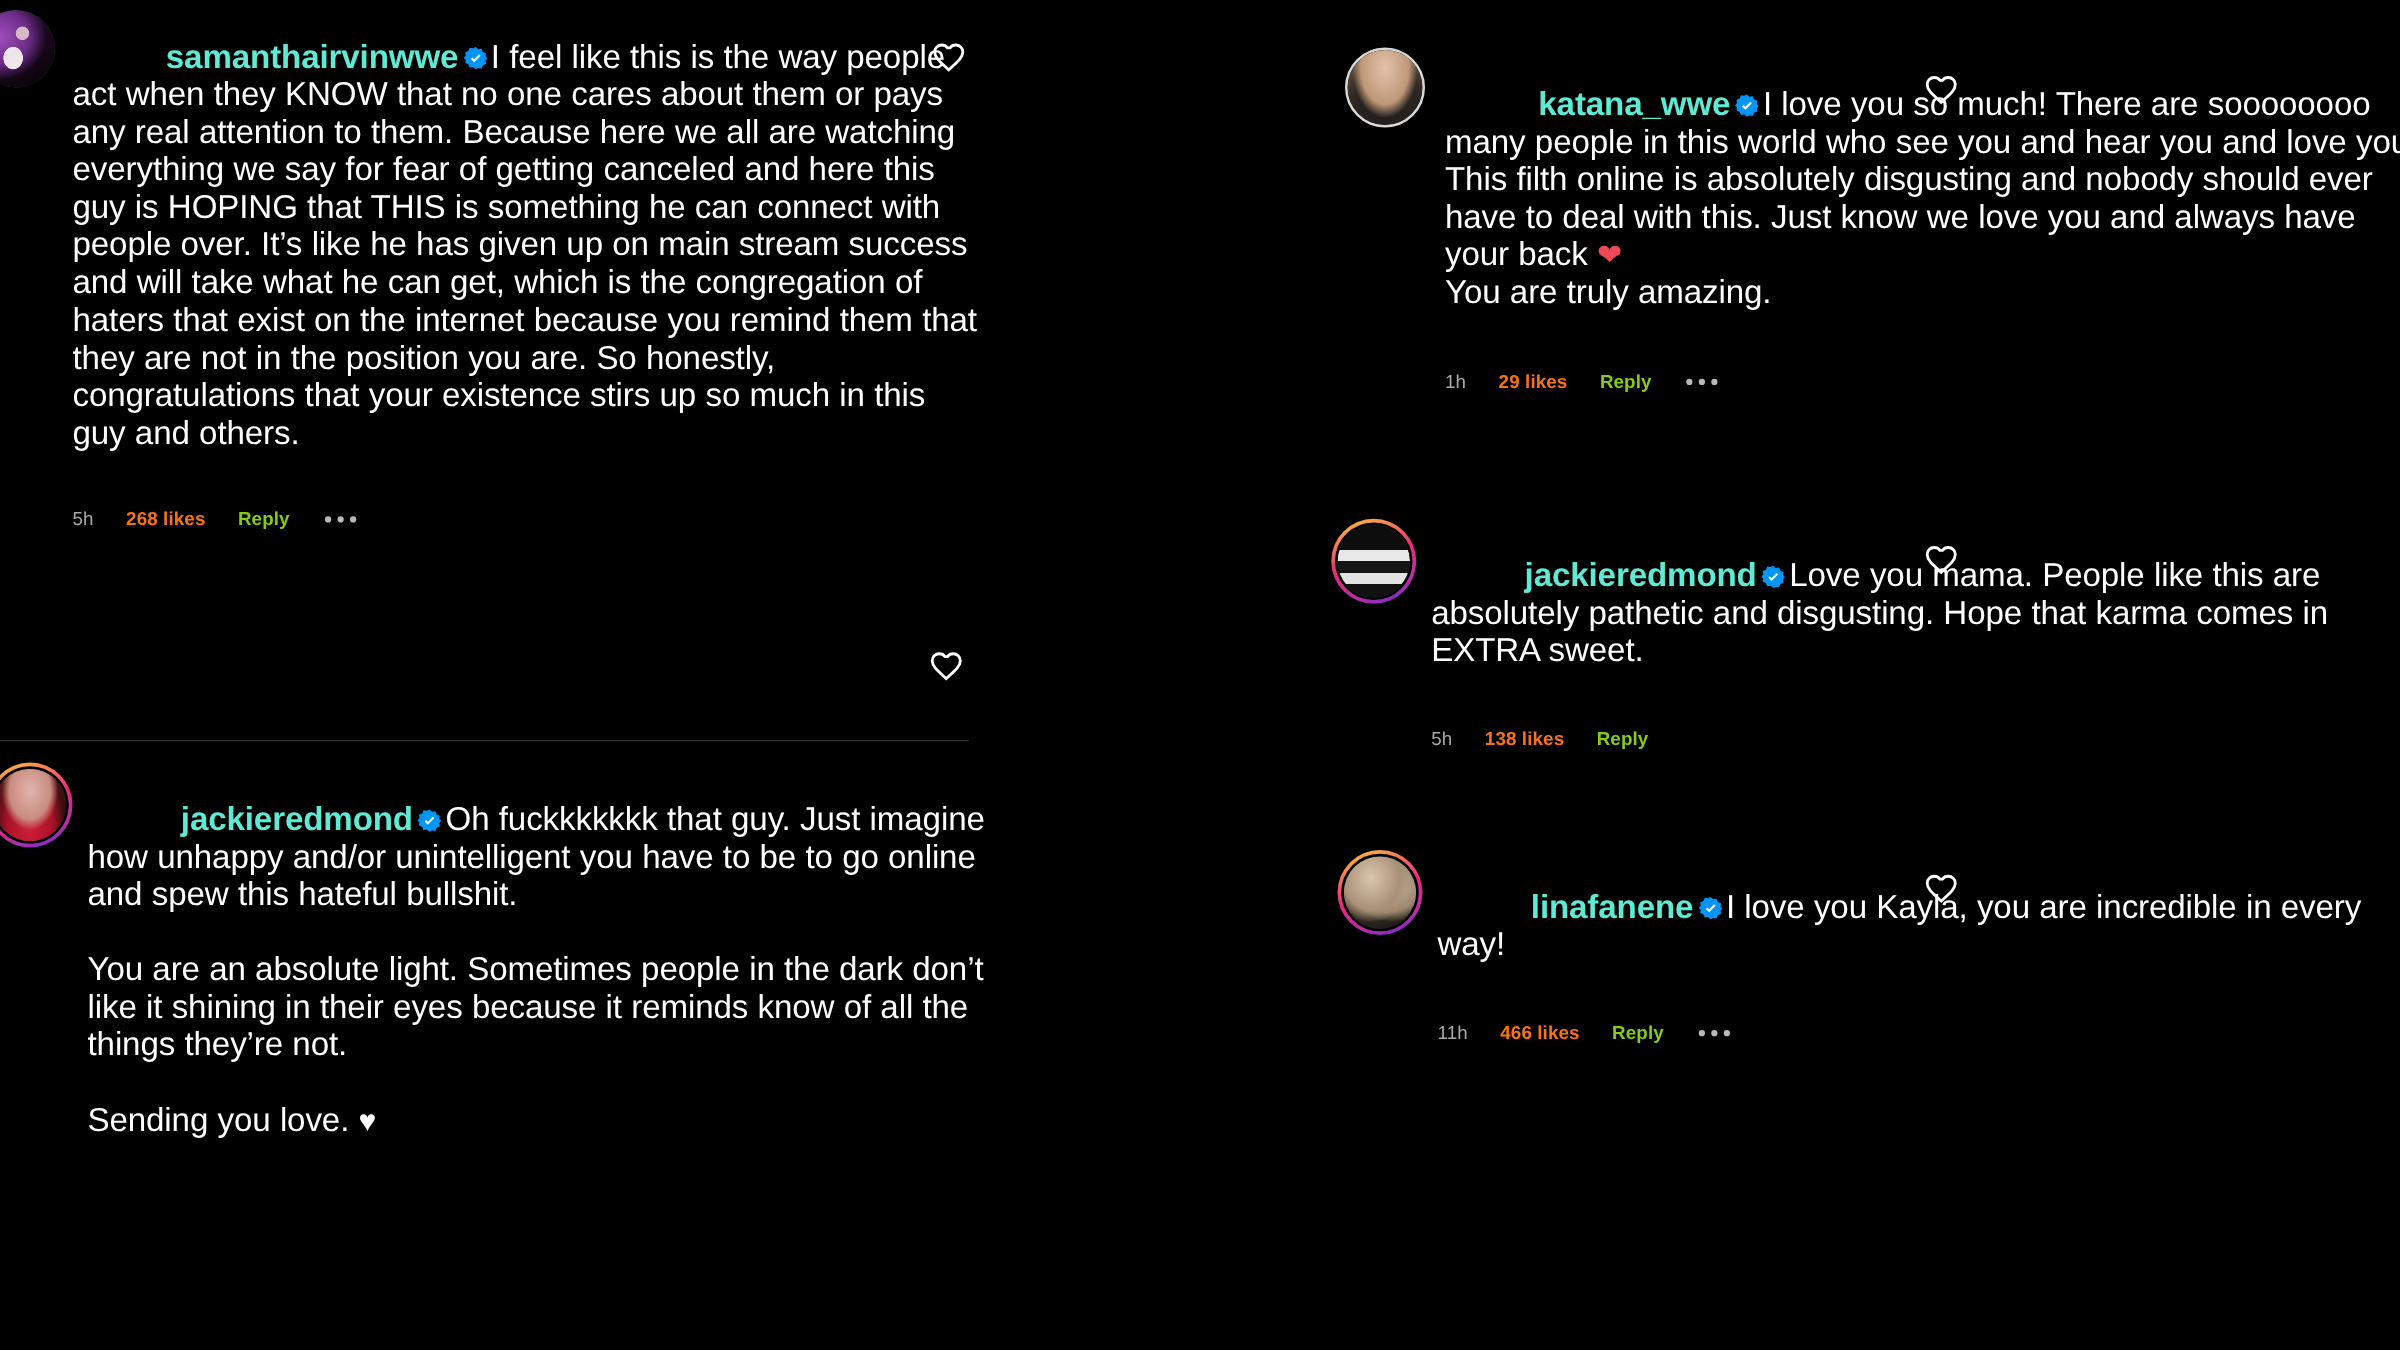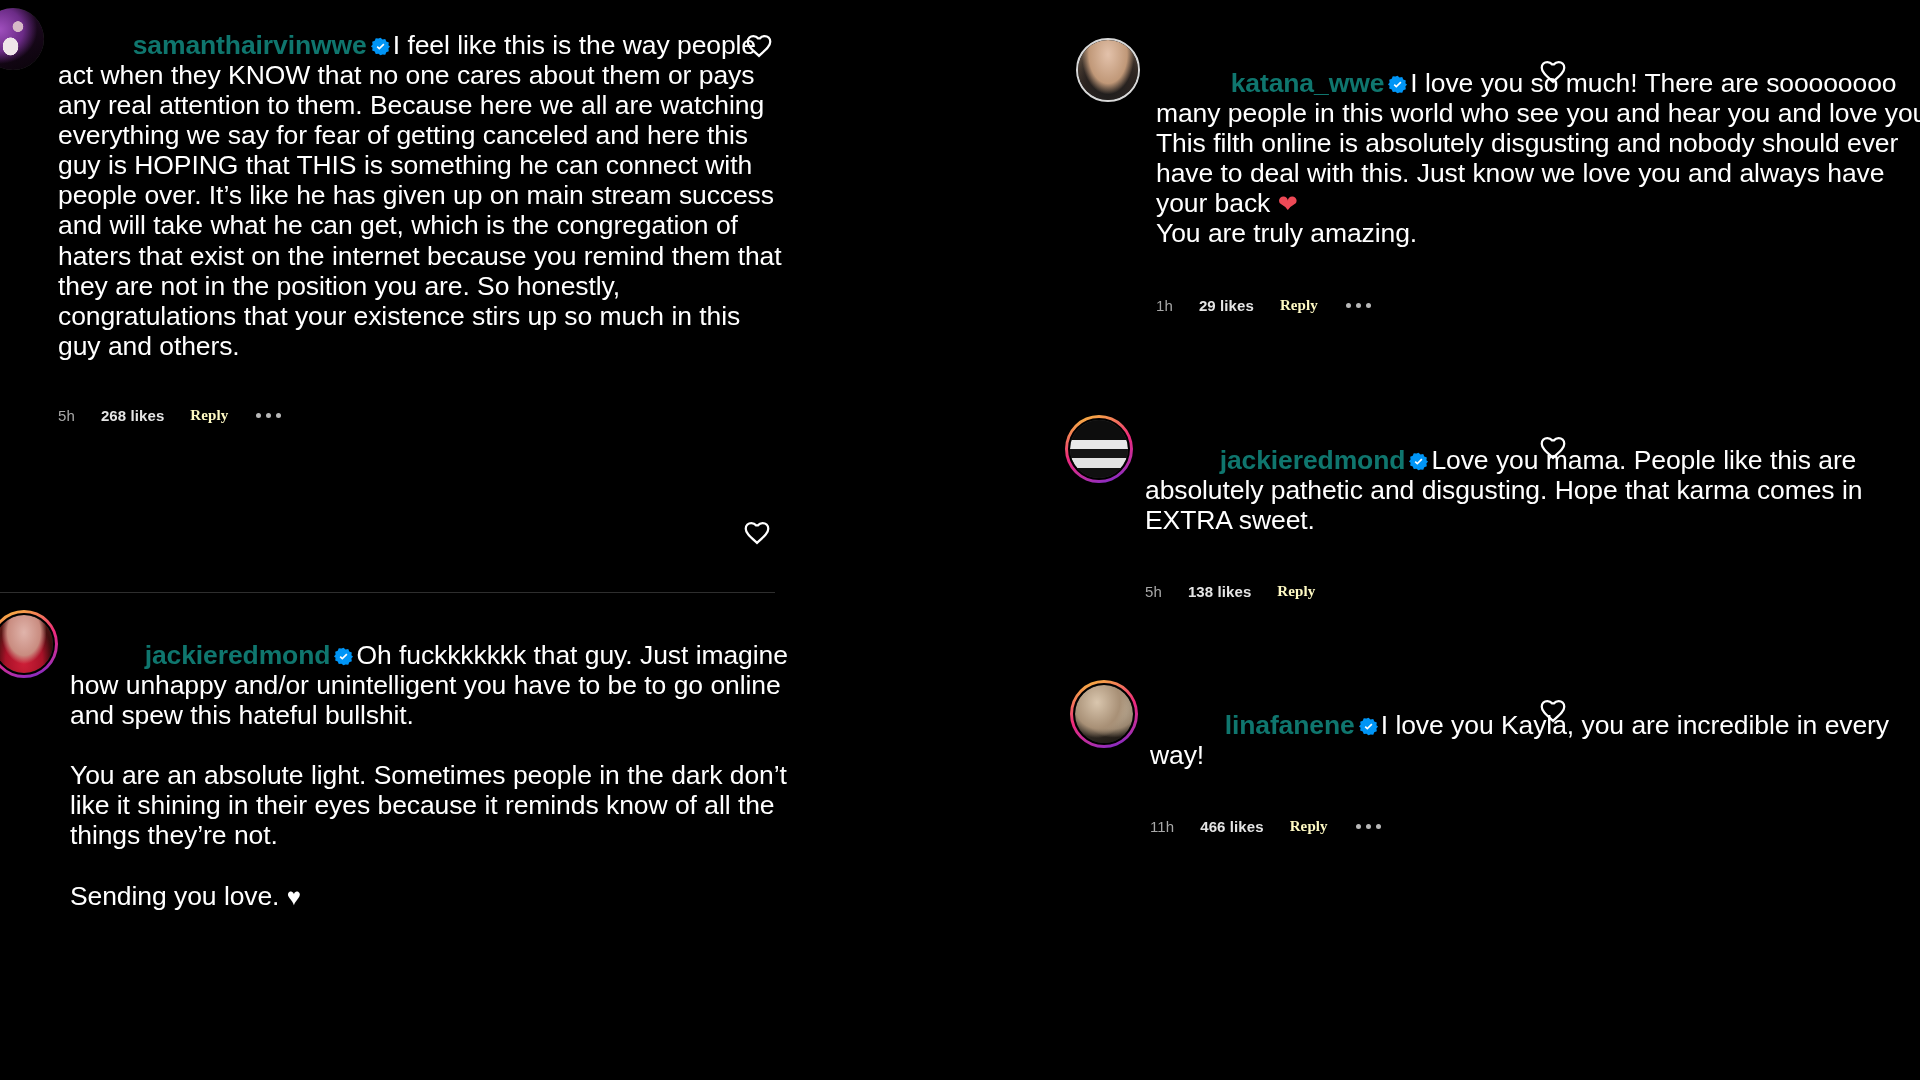--- a/index.html
+++ b/index.html
@@ -70,21 +70,21 @@
   .ctext {
     color: #ffffff;
     font-size: 26.5px;
     line-height: 1.135;
     letter-spacing: -0.1px;
     word-spacing: 0.2px;
     white-space: pre-wrap;
   }
   .uname {
     font-weight: 700;
-    color: #0f766e;
+    color: #5eead4;
   }
 
   
   .verified {
     display: inline-block;
     width: 19px;
     height: 19px;
     vertical-align: -2px;
     margin: 0 3px 0 4px;
   }
@@ -98,22 +98,22 @@
   
   .meta {
     display: flex;
     align-items: center;
     color: #a8a8a8;
     font-size: 15px;
     letter-spacing: 0.1px;
   }
   .meta > * { margin-right: 26px; }
   .meta > *:last-child { margin-right: 0; }
-  .meta .likes { font-weight: 600; color: #e5e5e5; }
-  .meta .reply { font-weight: 600; color: #fef9c3; font-family: Liberation Serif, serif; }
+  .meta .likes { font-weight: 600; color: #f97316; }
+  .meta .reply { font-weight: 600; color: #84cc16; }
 
   .dots {
     display: inline-flex;
     align-items: center;
     gap: 5px;
     padding: 6px 2px;
   }
   .dots i {
     width: 5px; height: 5px;
     border-radius: 50%;

